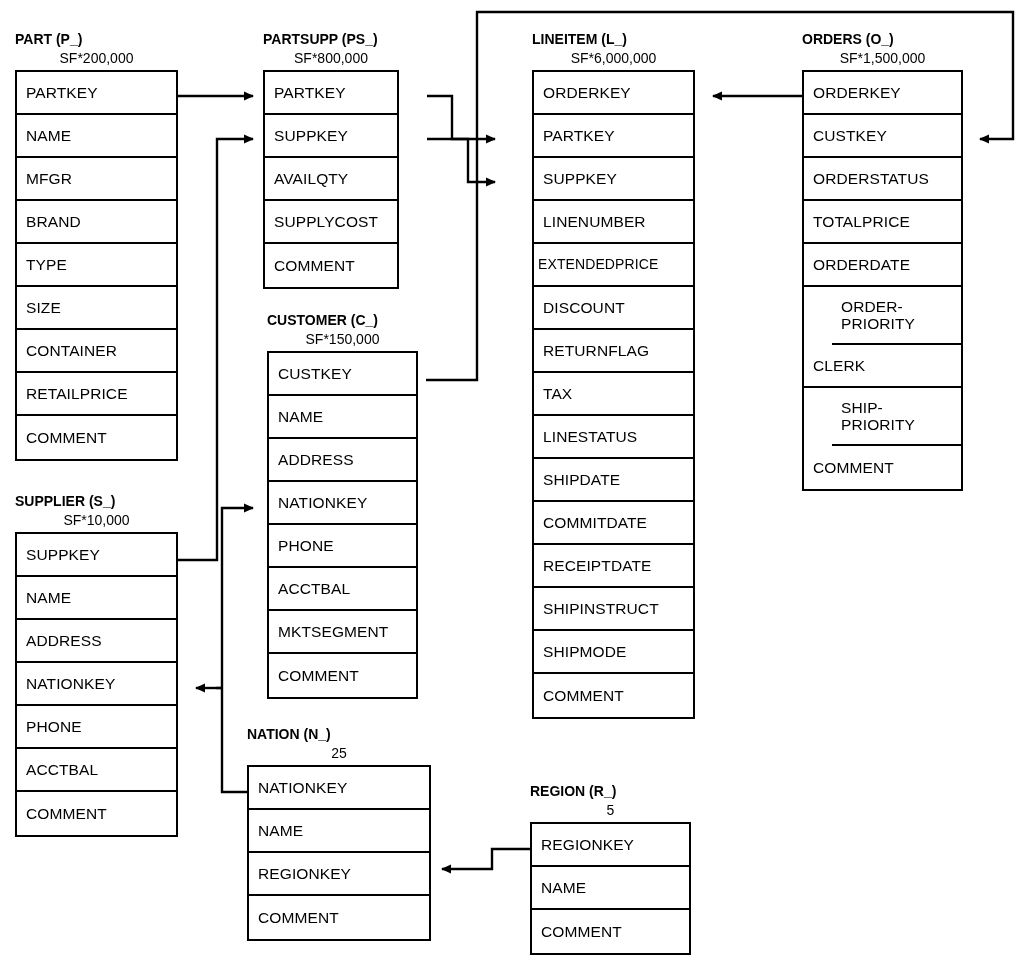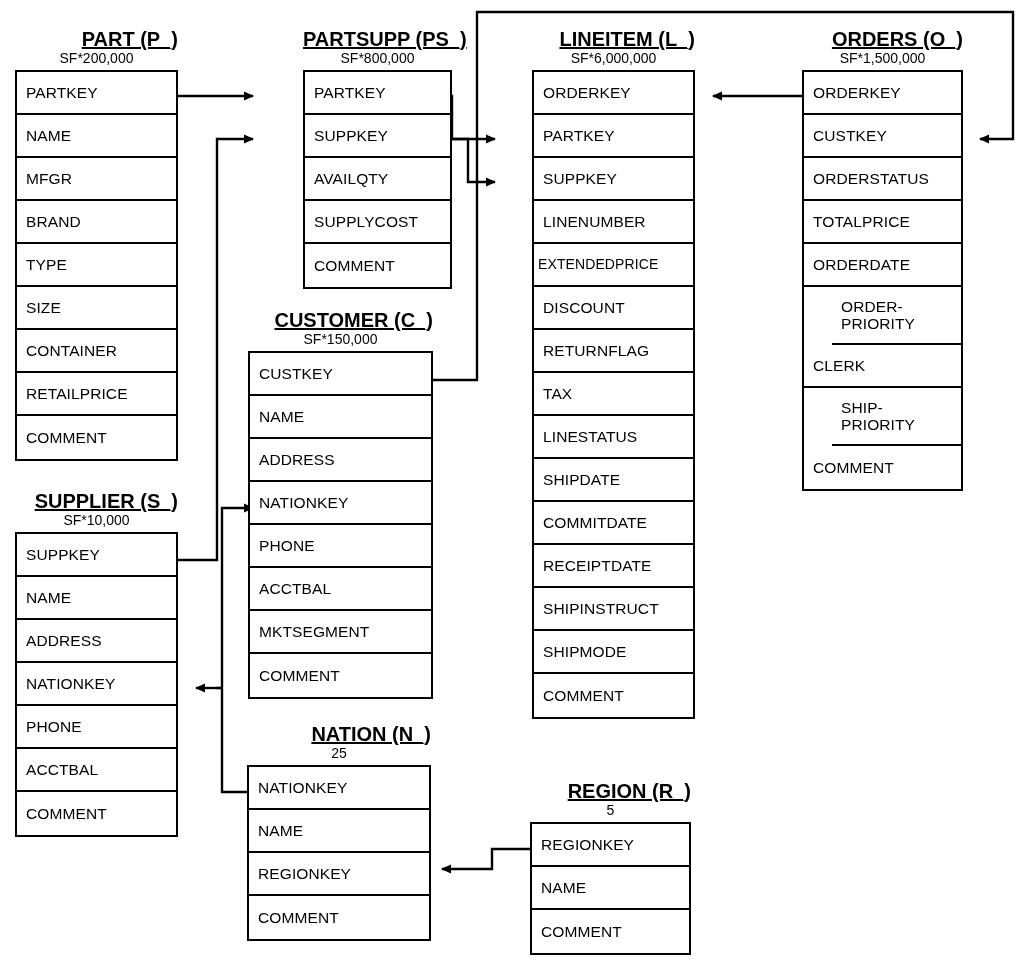--- a/index.html
+++ b/index.html
@@ -16,26 +16,25 @@
     width: 1025px;
     height: 966px;
     overflow: hidden;
     background: #ffffff;
   }
   .table-box {
     position: absolute;
     box-sizing: border-box;
   }
   .tbl-title {
-    text-align: right;
+    text-align: left;
     font-weight: bold;
-    font-size: 20px;
+    font-size: 14px;
     line-height: 19px;
     white-space: nowrap;
-    text-decoration: underline;
   }
   .tbl-sub {
     text-align: center;
     font-size: 14px;
     line-height: 18px;
     white-space: nowrap;
   }
   .tbl-fields {
     border: 2px solid #000;
     box-sizing: border-box;
@@ -112,21 +111,21 @@
       <div class="fld h1">MFGR</div>
       <div class="fld h1">BRAND</div>
       <div class="fld h1">TYPE</div>
       <div class="fld h1">SIZE</div>
       <div class="fld h1">CONTAINER</div>
       <div class="fld h1">RETAILPRICE</div>
       <div class="fld h1">COMMENT</div>
     </div>
   </div>
 
-  <div class="table-box" style="left:263px; top:30px; width:149px;margin-left:40px;">
+  <div class="table-box" style="left:263px; top:30px; width:136px;">
     <div class="tbl-title">PARTSUPP (PS_)</div>
     <div class="tbl-sub">SF*800,000</div>
     <div class="tbl-fields" style="margin-top:3px;">
       <div class="fld h1">PARTKEY</div>
       <div class="fld h1">SUPPKEY</div>
       <div class="fld h1">AVAILQTY</div>
       <div class="fld h1">SUPPLYCOST</div>
       <div class="fld h1">COMMENT</div>
     </div>
   </div>
@@ -164,21 +163,21 @@
       <div class="fld h1">ORDERDATE</div>
       <div class="fld h2">ORDER-
 PRIORITY</div>
       <div class="fld h1">CLERK</div>
       <div class="fld h2">SHIP-
 PRIORITY</div>
       <div class="fld h1">COMMENT</div>
     </div>
   </div>
 
-  <div class="table-box" style="left:248px; top:311px; width:185px;">
+  <div class="table-box" style="left:267px; top:311px; width:151px;">
     <div class="tbl-title">CUSTOMER (C_)</div>
     <div class="tbl-sub">SF*150,000</div>
     <div class="tbl-fields" style="margin-top:3px;">
       <div class="fld h1">CUSTKEY</div>
       <div class="fld h1">NAME</div>
       <div class="fld h1">ADDRESS</div>
       <div class="fld h1">NATIONKEY</div>
       <div class="fld h1">PHONE</div>
       <div class="fld h1">ACCTBAL</div>
       <div class="fld h1">MKTSEGMENT</div>

